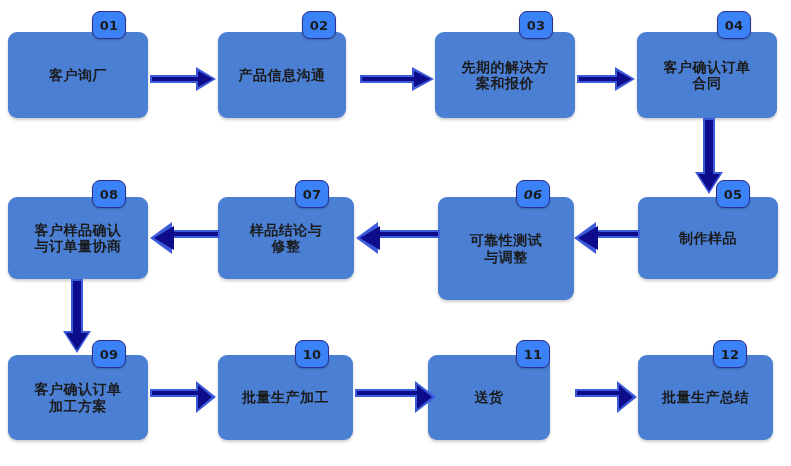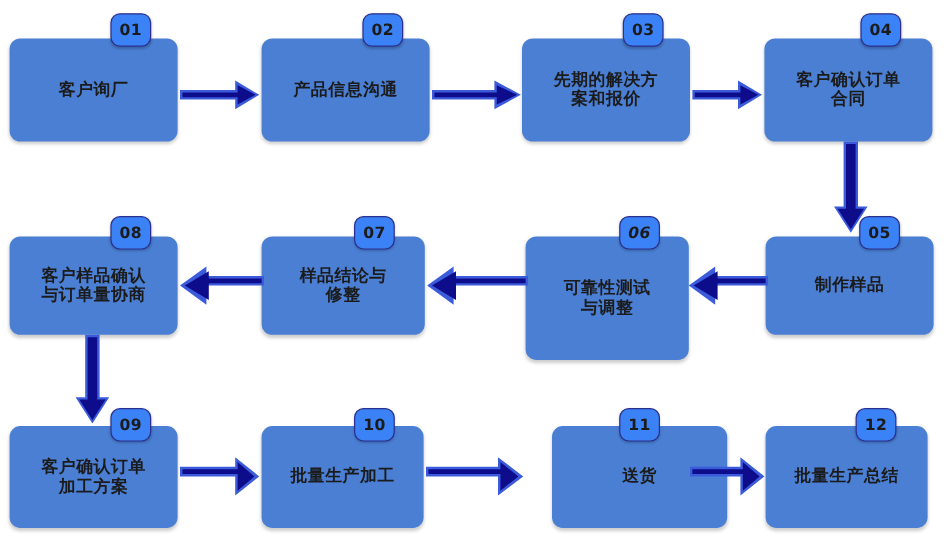--- a/index.html
+++ b/index.html
@@ -76,21 +76,21 @@
 
 <div id="canvas">
 
   <div class="node" style="left:8px; top:32px; width:140px; height:86px;">
     <span class="node-label">客户询厂</span>
   </div>
   <div class="badge" style="left:92px; top:11px;">
     <span class="badge-text">01</span>
   </div>
 
-  <div class="node" style="left:218px; top:32px; width:140px; height:86px;">
+  <div class="node" style="left:218px; top:32px; width:128px; height:86px;">
     <span class="node-label">产品信息沟通</span>
   </div>
   <div class="badge" style="left:302px; top:11px;">
     <span class="badge-text">02</span>
   </div>
 
   <div class="node" style="left:435px; top:32px; width:140px; height:86px;">
     <span class="node-label">先期的解决方
 案和报价</span>
   </div>
@@ -145,21 +145,21 @@
     <span class="badge-text">09</span>
   </div>
 
   <div class="node" style="left:218px; top:355px; width:135px; height:85px;">
     <span class="node-label">批量生产加工</span>
   </div>
   <div class="badge" style="left:295px; top:340px;">
     <span class="badge-text">10</span>
   </div>
 
-  <div class="node" style="left:460px; top:355px; width:146px; height:85px;">
+  <div class="node" style="left:428px; top:355px; width:122px; height:85px;">
     <span class="node-label">送货</span>
   </div>
   <div class="badge" style="left:516px; top:340px;">
     <span class="badge-text">11</span>
   </div>
 
   <div class="node" style="left:638px; top:355px; width:135px; height:85px;">
     <span class="node-label">批量生产总结</span>
   </div>
   <div class="badge" style="left:713px; top:340px;">

